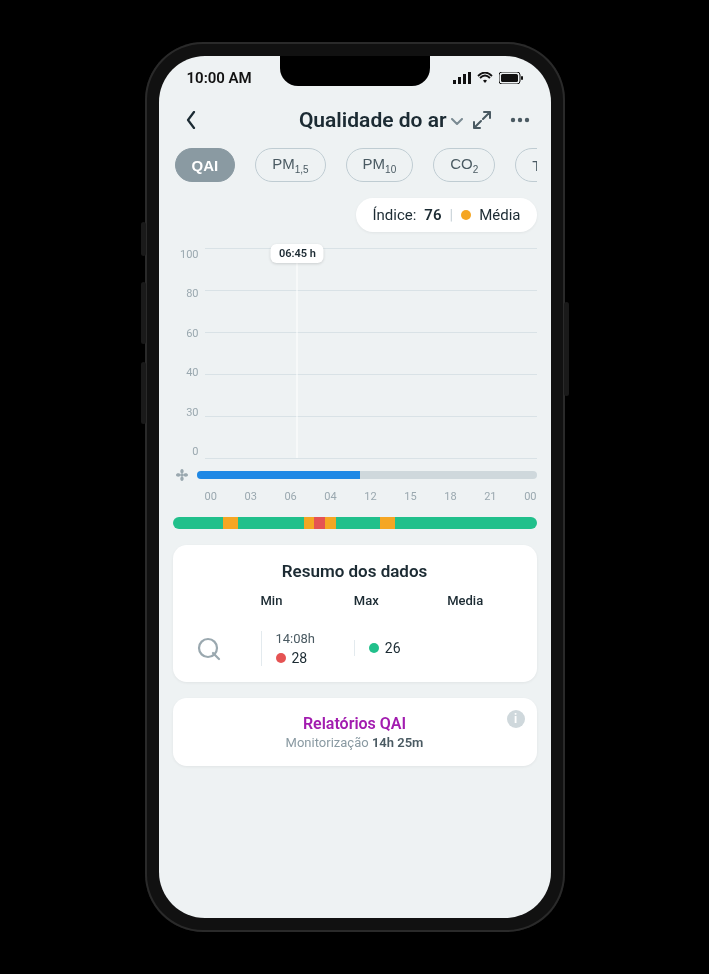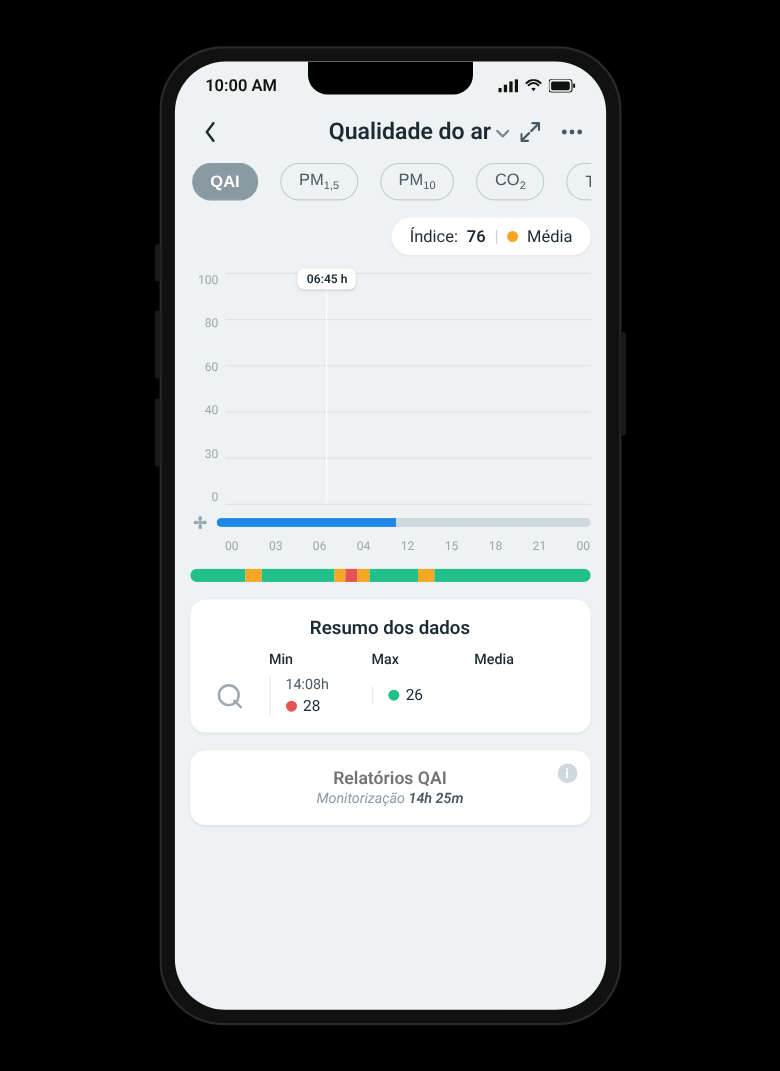--- a/index.html
+++ b/index.html
@@ -180,31 +180,31 @@
   .strip-label{font-size:12px;color:#9aa8af;margin-top:8px;}
 
   .card{
     background:#fff;
     border-radius:14px;
     padding:16px 18px;
     margin-top:16px;
     box-shadow:0 1px 3px rgba(0,0,0,.06);
   }
   .card-title{font-size:17px;font-weight:600;color:#1c2b33;text-align:center;margin-bottom:12px;}
-  .summary-grid{display:grid;grid-template-columns:48px 1fr 1fr 1fr;gap:6px;align-items:center;margin-top:11px;}
+  .summary-grid{display:grid;grid-template-columns:48px 1fr 1fr 1fr;gap:22px;align-items:center;margin-top:11px;}
   .col-head{font-size:13px;color:#1c2b33;font-weight:500;}
   .sum-icon{width:36px;height:36px;border-radius:50%;display:flex;align-items:center;justify-content:center;color:#9aa8af;}
   .cell{display:flex;flex-direction:column;gap:4px;}
   .cell .t{font-size:13px;color:#4a5a62;}
   .cell .v{display:flex;align-items:center;gap:6px;font-size:14px;color:#1c2b33;}
   .vline{border-left:1px solid #e3eaee;padding-left:14px;}
 
   .report-card{display:flex;flex-direction:column;align-items:center;position:relative;}
-  .report-title{font-size:16px;font-weight:600;color:#737373;}
-  .report-sub{font-size:13px;color:#8a9aa2;margin-top:2px;font-style:italic;}
+  .report-title{font-size:16px;font-weight:600;color:#a21caf;}
+  .report-sub{font-size:13px;color:#8a9aa2;margin-top:2px;}
   .report-sub b{color:#4a5a62;font-weight:600;}
   .info-icon{position:absolute;right:12px;top:12px;width:18px;height:18px;border-radius:50%;background:#cfd8dc;color:#fff;display:flex;align-items:center;justify-content:center;font-size:12px;font-weight:700;}
 
   
   .side-btn{position:absolute;background:#1a1a1a;border-radius:3px;}
   .sb1{left:-4px;top:180px;width:5px;height:34px;}
   .sb2{left:-4px;top:240px;width:5px;height:62px;}
   .sb3{left:-4px;top:320px;width:5px;height:62px;}
   .sb4{right:-4px;top:260px;width:5px;height:94px;}
 </style>

